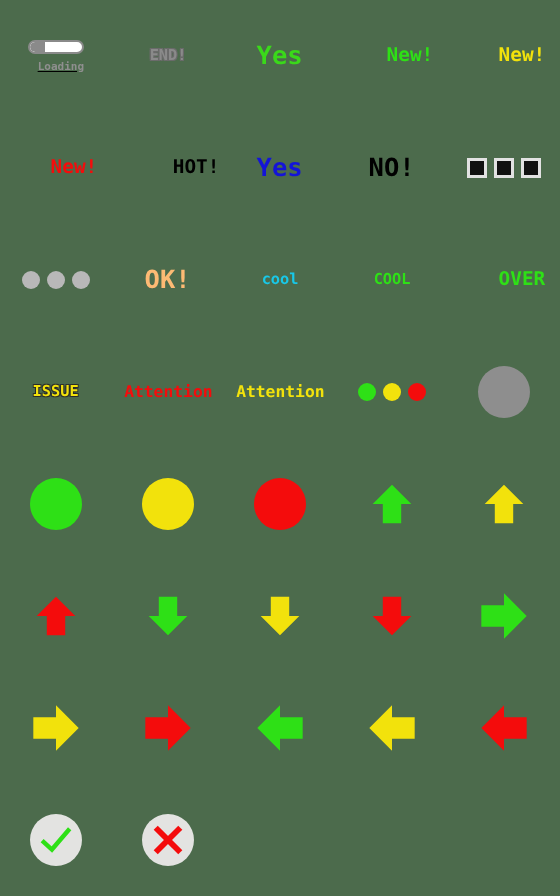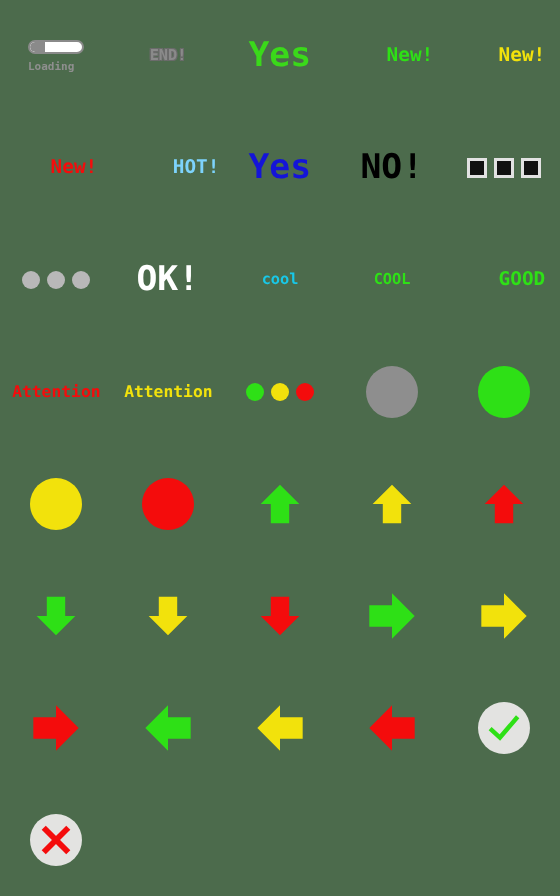--- a/index.html
+++ b/index.html
@@ -34,21 +34,21 @@
     font-weight: bold;
     letter-spacing: 0px;
     line-height: 1.05;
     white-space: pre-line;
     transform: scaleX(1.02);
     -webkit-font-smoothing: none;
     text-rendering: geometricPrecision;
   }
   .sz-md { font-size: 15px; }
   .sz-lg { font-size: 19px; margin-left: 35px; }
-  .sz-xl { font-size: 34px; }
+  .sz-xl { font-size: 25px; }
   .sz-xs { font-size: 16px; }
 
   .outline-dark {
     text-shadow:
       -1px -1px 0 rgba(40,40,40,.85),
        1px -1px 0 rgba(40,40,40,.85),
       -1px  1px 0 rgba(40,40,40,.85),
        1px  1px 0 rgba(40,40,40,.85);
   }
   .outline-red {
@@ -60,22 +60,23 @@
   .outline-grey {
     text-shadow:
       -1px -1px 0 #6b6b6b, 1px -1px 0 #6b6b6b,
       -1px  1px 0 #6b6b6b, 1px  1px 0 #6b6b6b;
   }
 
   
   .loading-wrap {
     display: flex;
     flex-direction: column;
-    align-items: flex-start;
+    align-items: flex-end;
     gap: 6px;
+    text-decoration: underline;
   }
   .loading-bar {
     width: 56px;
     height: 14px;
     background: #ffffff;
     border-radius: 7px;
     border: 2px solid #8a8a8a;
     overflow: hidden;
     box-sizing: border-box;
     position: relative;
@@ -153,21 +154,21 @@
     <div class="cell">
       <span class="pix sz-lg" style="color: rgb(46, 224, 22);">New!</span>
     </div>
     <div class="cell">
       <span class="pix sz-lg" style="color: rgb(242, 226, 12);">New!</span>
     </div>
     <div class="cell">
       <span class="pix sz-lg" style="color: rgb(244, 12, 12);">New!</span>
     </div>
     <div class="cell">
-      <span class="pix sz-lg" style="color: #7dd3fc; padding-left: 20px;">HOT!</span>
+      <span class="pix sz-lg" style="color: #000000; padding-left: 20px;">HOT!</span>
     </div>
     <div class="cell">
       <span class="pix sz-xl" style="color: rgb(20, 20, 216);">Yes</span>
     </div>
     <div class="cell">
       <span class="pix sz-xl" style="color: #000000;">NO!</span>
     </div>
     <div class="cell">
       <div class="row-shapes">
         <div class="sq" style="background: rgb(17, 17, 17); border-color: rgb(226, 226, 226);"></div>
@@ -176,30 +177,33 @@
       </div>
     </div>
     <div class="cell">
       <div class="row-shapes">
         <div class="dot-tiny" style="background: rgb(184, 184, 184);"></div>
         <div class="dot-tiny" style="background: rgb(184, 184, 184);"></div>
         <div class="dot-tiny" style="background: rgb(184, 184, 184);"></div>
       </div>
     </div>
     <div class="cell">
-      <span class="pix sz-xl" style="color: #ffffff;">OK!</span>
+      <span class="pix sz-xl" style="color: #fdba74;">OK!</span>
     </div>
     <div class="cell">
       <span class="pix sz-md" style="color: rgb(24, 200, 232);">cool</span>
     </div>
     <div class="cell">
       <span class="pix sz-md" style="color: rgb(46, 224, 22);">COOL</span>
     </div>
     <div class="cell">
-      <span class="pix sz-lg" style="color: rgb(46, 224, 22);">GOOD</span>
+      <span class="pix sz-lg" style="color: rgb(46, 224, 22);">OVER</span>
+    </div>
+    <div class="cell">
+      <span class="pix sz-md outline-dark" style="color: rgb(242, 226, 12);">ISSUE</span>
     </div>
     <div class="cell">
       <span class="pix sz-xs" style="color: rgb(244, 12, 12);">Attention</span>
     </div>
     <div class="cell">
       <span class="pix sz-xs" style="color: rgb(242, 226, 12);">Attention</span>
     </div>
     <div class="cell">
       <div class="row-shapes">
         <div class="dot-tiny" style="background: rgb(46, 224, 22);"></div>

